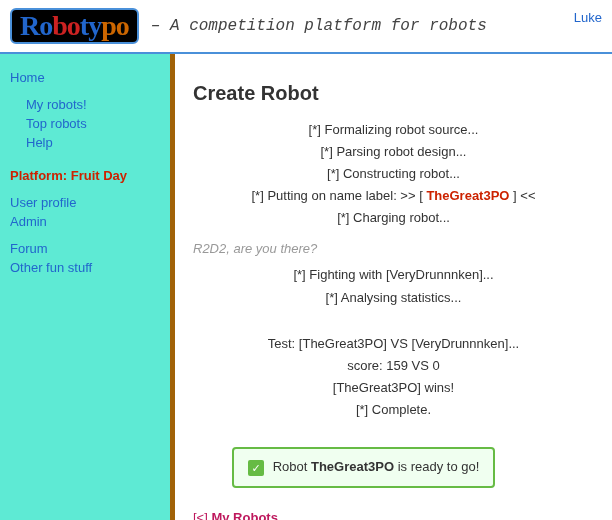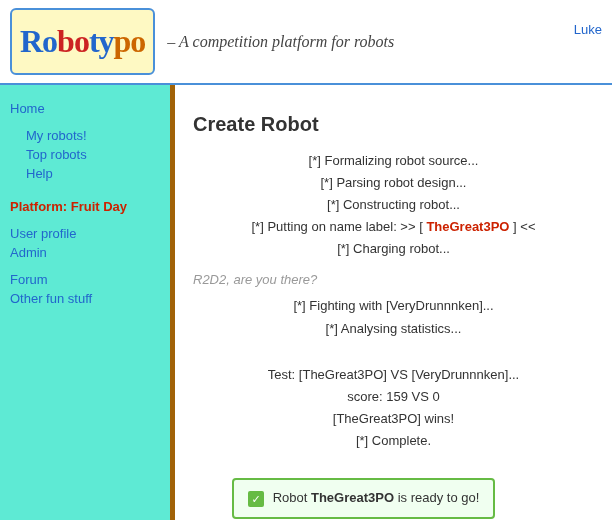--- a/index.html
+++ b/index.html
@@ -11,45 +11,45 @@
       align-items: center;
       padding: 8px 10px;
       border-bottom: 2px solid #4a90d9;
       position: relative;
     }
     #logo-area {
       display: flex;
       align-items: center;
     }
     #logo-text {
-      font-size: 32px;
+      font-size: 28px;
       font-weight: bold;
       font-family: Georgia, serif;
       color: #2266cc;
-      background: #fef9c3;
+      background: #000000;
       border: 2px solid #4a90d9;
       border-radius: 6px;
-      padding: 13px 8px;
+      padding: 0 8px;
       letter-spacing: -1px;
     }
     #logo-text span.ro { color: #2266cc; }
     #logo-text span.bo { color: #cc2222; }
     #logo-text span.ty { color: #2266cc; }
     #logo-text span.po { color: #cc6600; }
     #tagline {
       margin-left: 12px;
       font-style: italic;
       font-size: 16px;
       color: #444;
-      font-family: Liberation Serif, serif;
+      font-family: Liberation Mono, monospace;
     }
     #user-link {
       position: absolute;
       right: 10px;
-      top: 22px;
+      top: 10px;
       color: #2266cc;
       text-decoration: none;
       font-size: 13px;
     }
 
     
     #main-layout {
       display: flex;
       min-height: 440px;
     }

